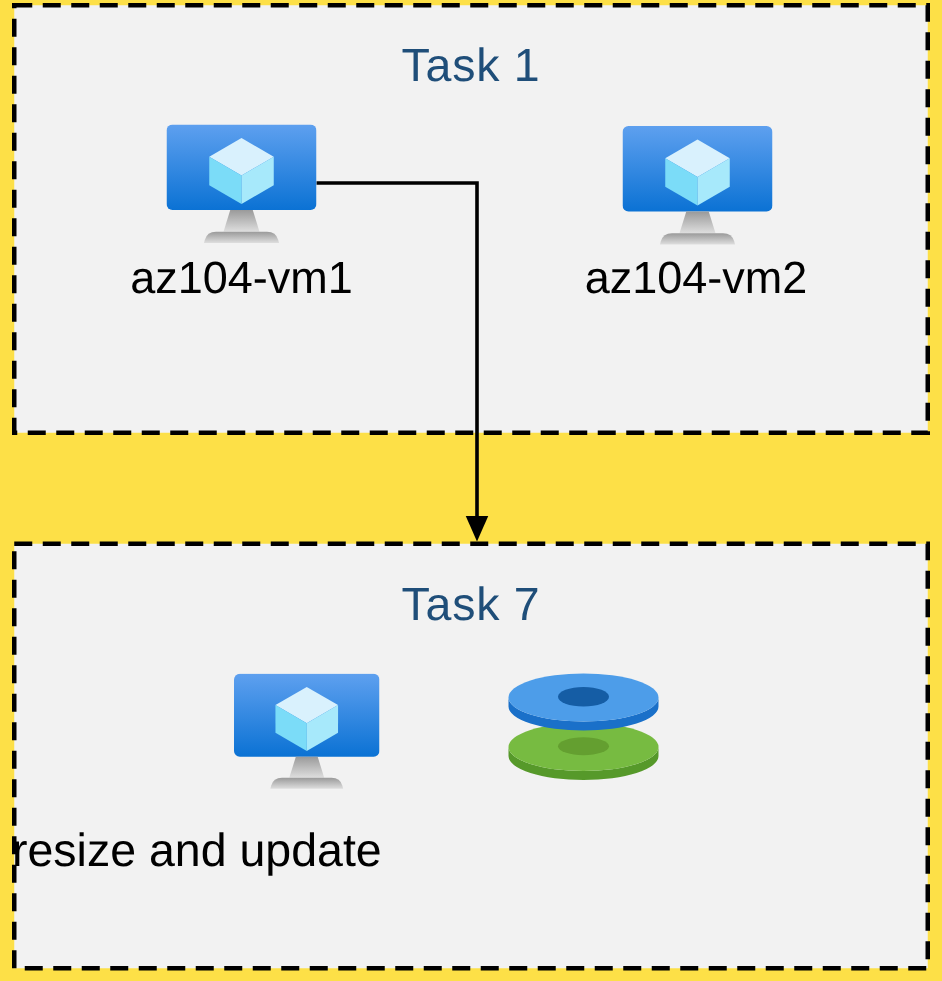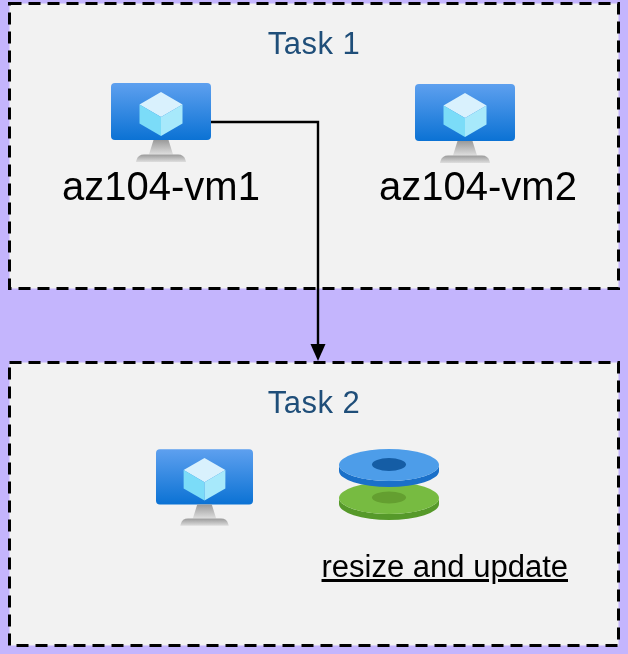--- a/index.html
+++ b/index.html
@@ -1,44 +1,44 @@
 <!DOCTYPE html>
 <html><head>
 <meta charset="utf-8">
 <style>
   html,body { margin:0; padding:0; background:#ffffff; }
   .canvas {
     position:relative; width:628px; height:654px;
-    background:#c4b5fd; overflow:hidden;
+    background:#fde047; overflow:hidden;
     font-family:"Liberation Sans", sans-serif;
   }
   .layer { position:absolute; left:0; top:0; width:628px; height:654px; }
   .group { position:absolute; left:0; top:0; width:628px; height:654px; pointer-events:none; }
   .task-title {
     position:absolute; left:8px; width:612px; margin:0;
     font-size:31px; font-weight:400; color:#1f4e79;
     text-align:center; letter-spacing:0.5px;
   }
   .title-1 { top:26px; }
   .title-2 { top:385px; }
   .icon { position:absolute; margin:0; }
   .vm1-icon   { left:111px; top:83px;  width:100px; height:80px; }
   .vm2-icon   { left:415px; top:84px;  width:100px; height:80px; }
   .vm3-icon   { left:156px; top:449px; width:97px;  height:78px; }
   .disks-icon { left:337px; top:448px; width:104px; height:74px; }
   .vm-label {
     position:absolute; top:166px; width:206px;
-    font-size:40px; line-height:40px; color:#000000; text-align:center;
+    font-size:30px; line-height:40px; color:#000000; text-align:center;
   }
   .vm1-label { left:58px; }
-  .vm2-label { left:375px; }
+  .vm2-label { left:361px; }
   .vm-label span { display:block; }
   .caption {
     position:absolute; left:8px; top:549px; width:560px;
-    font-size:31px; color:#000000; text-align:right;text-decoration:underline;
+    font-size:31px; color:#000000; text-align:left;
   }
 </style>
 </head>
 <body>
 
 <div class="canvas">
 
   <svg class="layer" viewBox="0 0 628 654">
     <defs>
       <linearGradient id="gScreen" x1="0" y1="0" x2="0" y2="1">
@@ -83,21 +83,21 @@
 
     <div class="vm-label vm1-label">
       <span>az104-vm1</span>
     </div>
     <div class="vm-label vm2-label">
       <span>az104-vm2</span>
     </div>
   </section>
 
   <section class="group">
-    <h2 class="task-title title-2">Task 2</h2>
+    <h2 class="task-title title-2">Task 7</h2>
 
     <figure class="icon vm3-icon">
       <svg viewBox="0 0 100 80" width="100%" height="100%">
         <rect x="0" y="0" width="100" height="57" rx="4" fill="url(#gScreen)"></rect>
         <polygon points="50,9 71.5,21.5 50,34 28.5,21.5" fill="#d9f1fd"></polygon>
         <polygon points="28.5,21.5 50,34 50,53 28.5,40.5" fill="#7bdcf8"></polygon>
         <polygon points="71.5,21.5 50,34 50,53 71.5,40.5" fill="#a7e9fb"></polygon>
         <path d="M42.5 57 h15 l4.5 14.5 h-24 z" fill="url(#gStand)"></path>
         <path d="M33 71.5 h34 q6 0 7.5 5.5 l0.5 2 h-50 l0.5 -2 q1.5 -5.5 7.5 -5.5 z" fill="url(#gStand)"></path>
       </svg>

